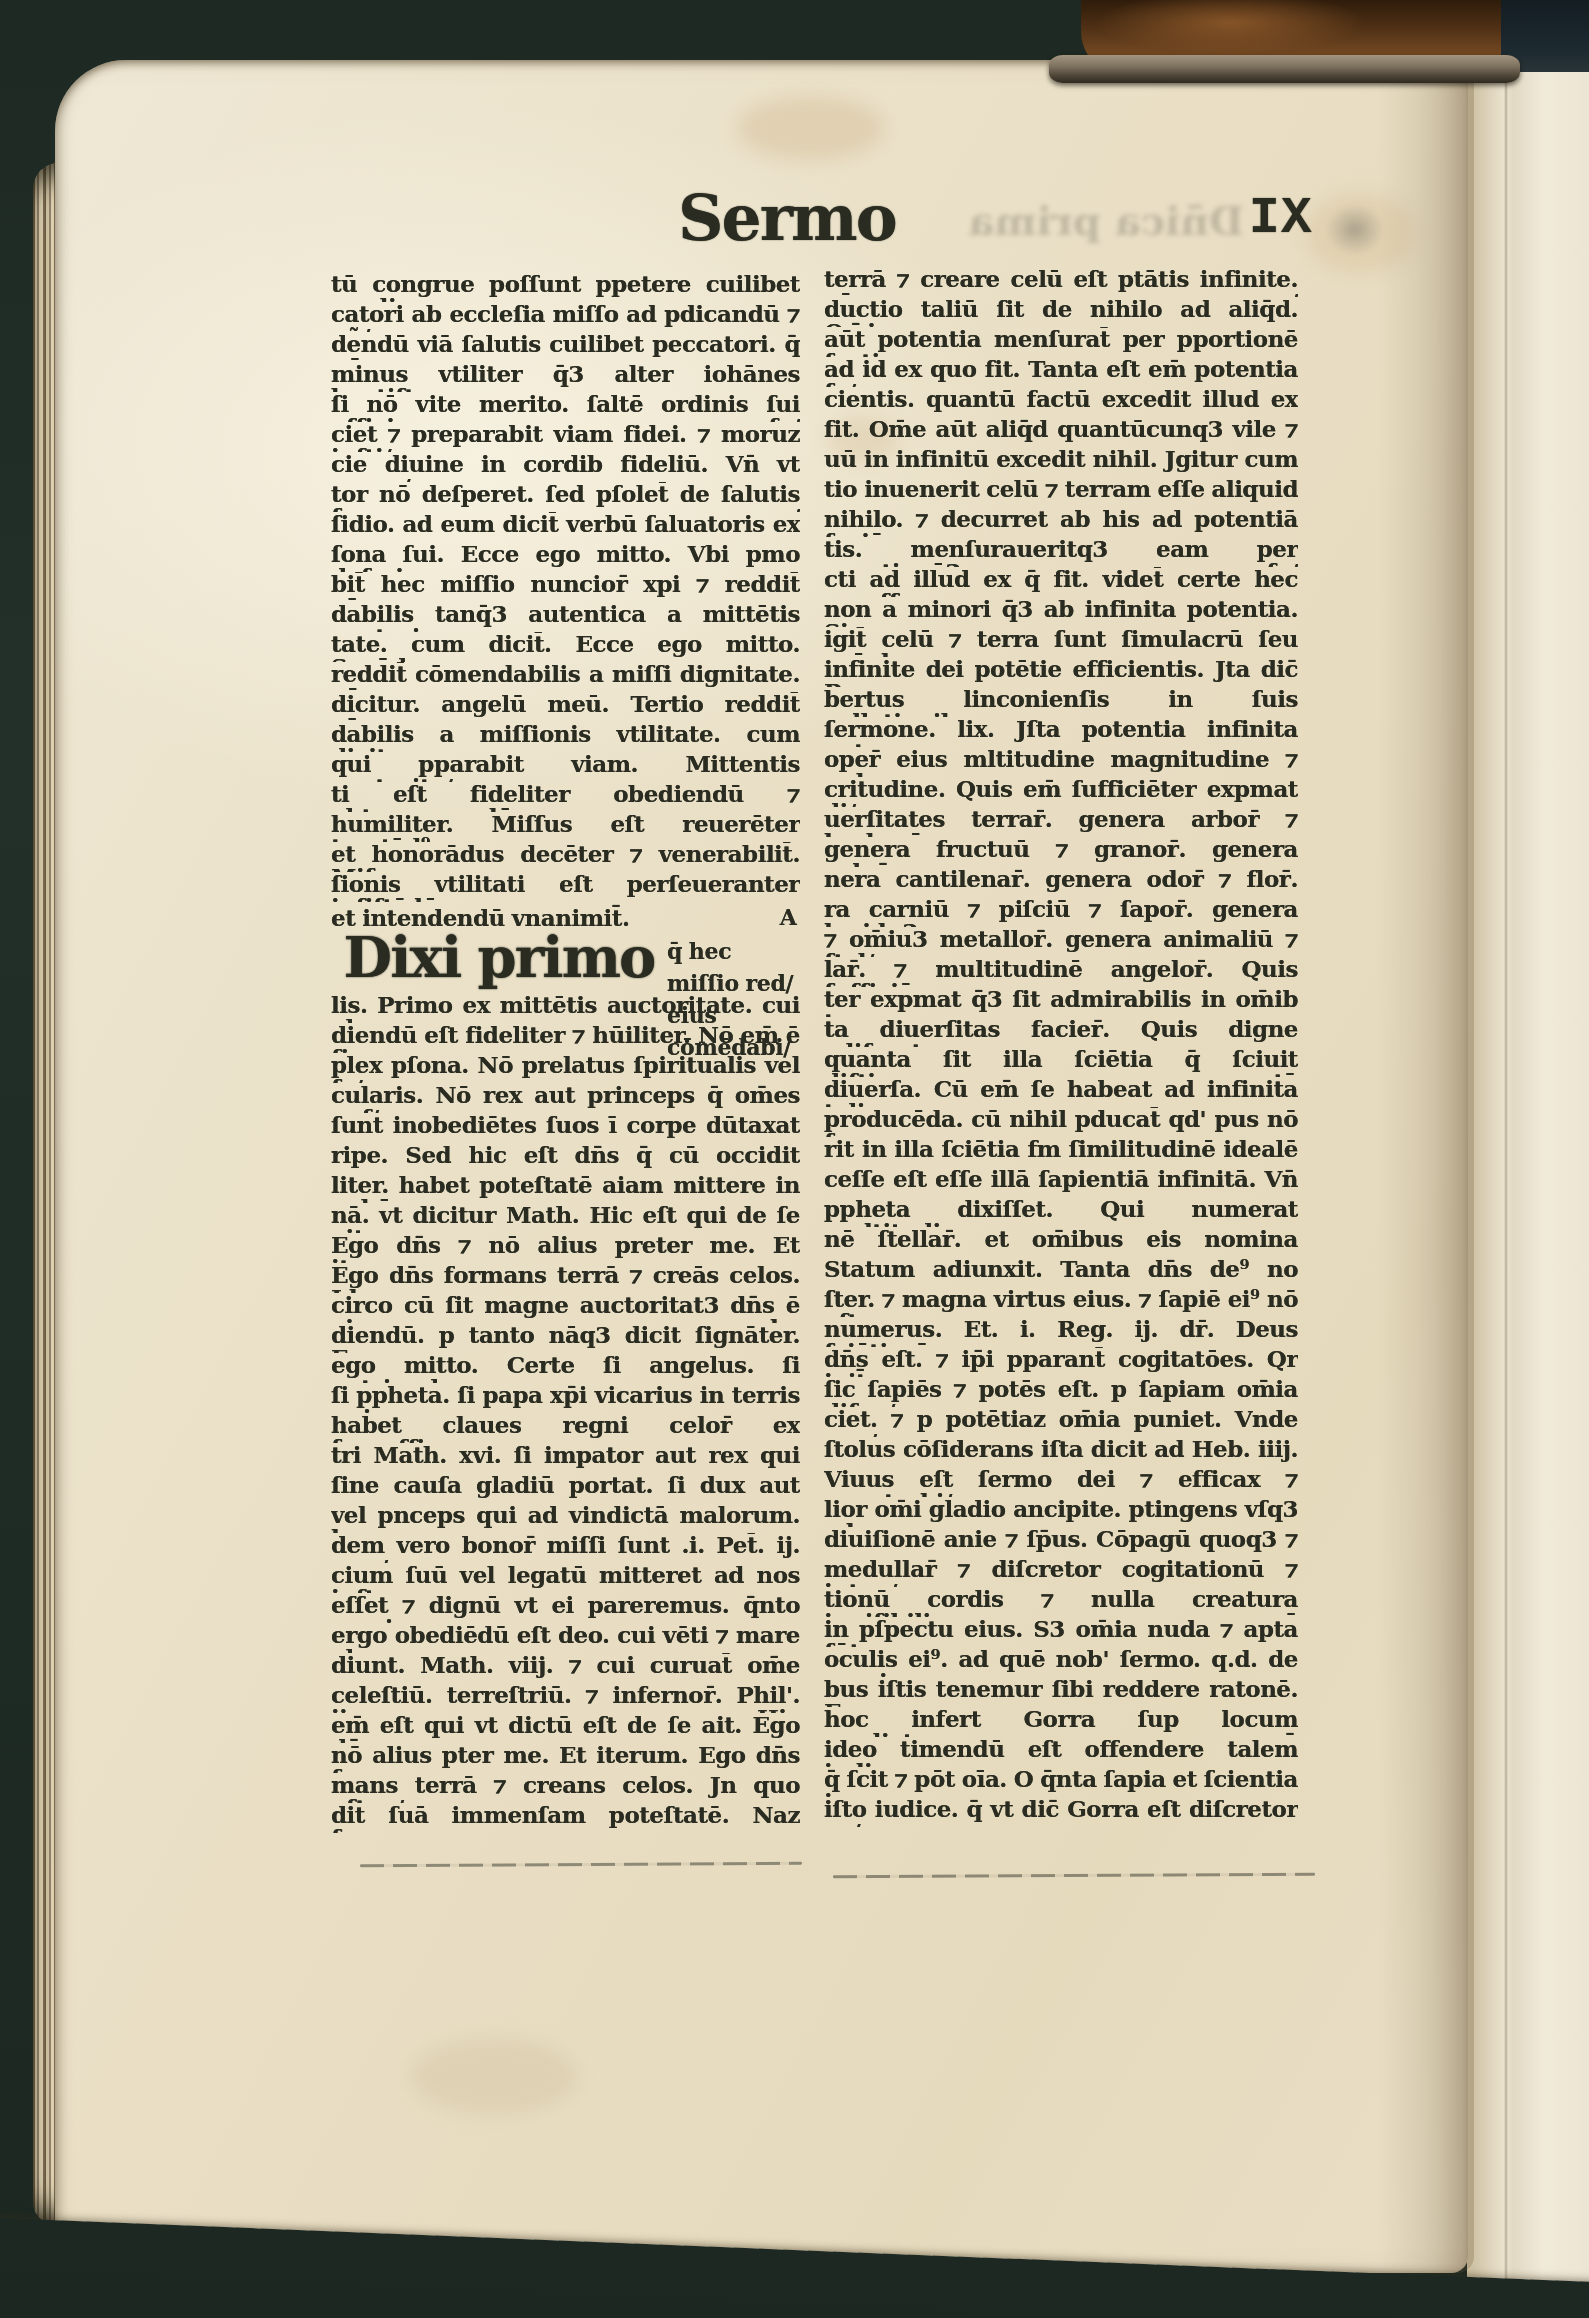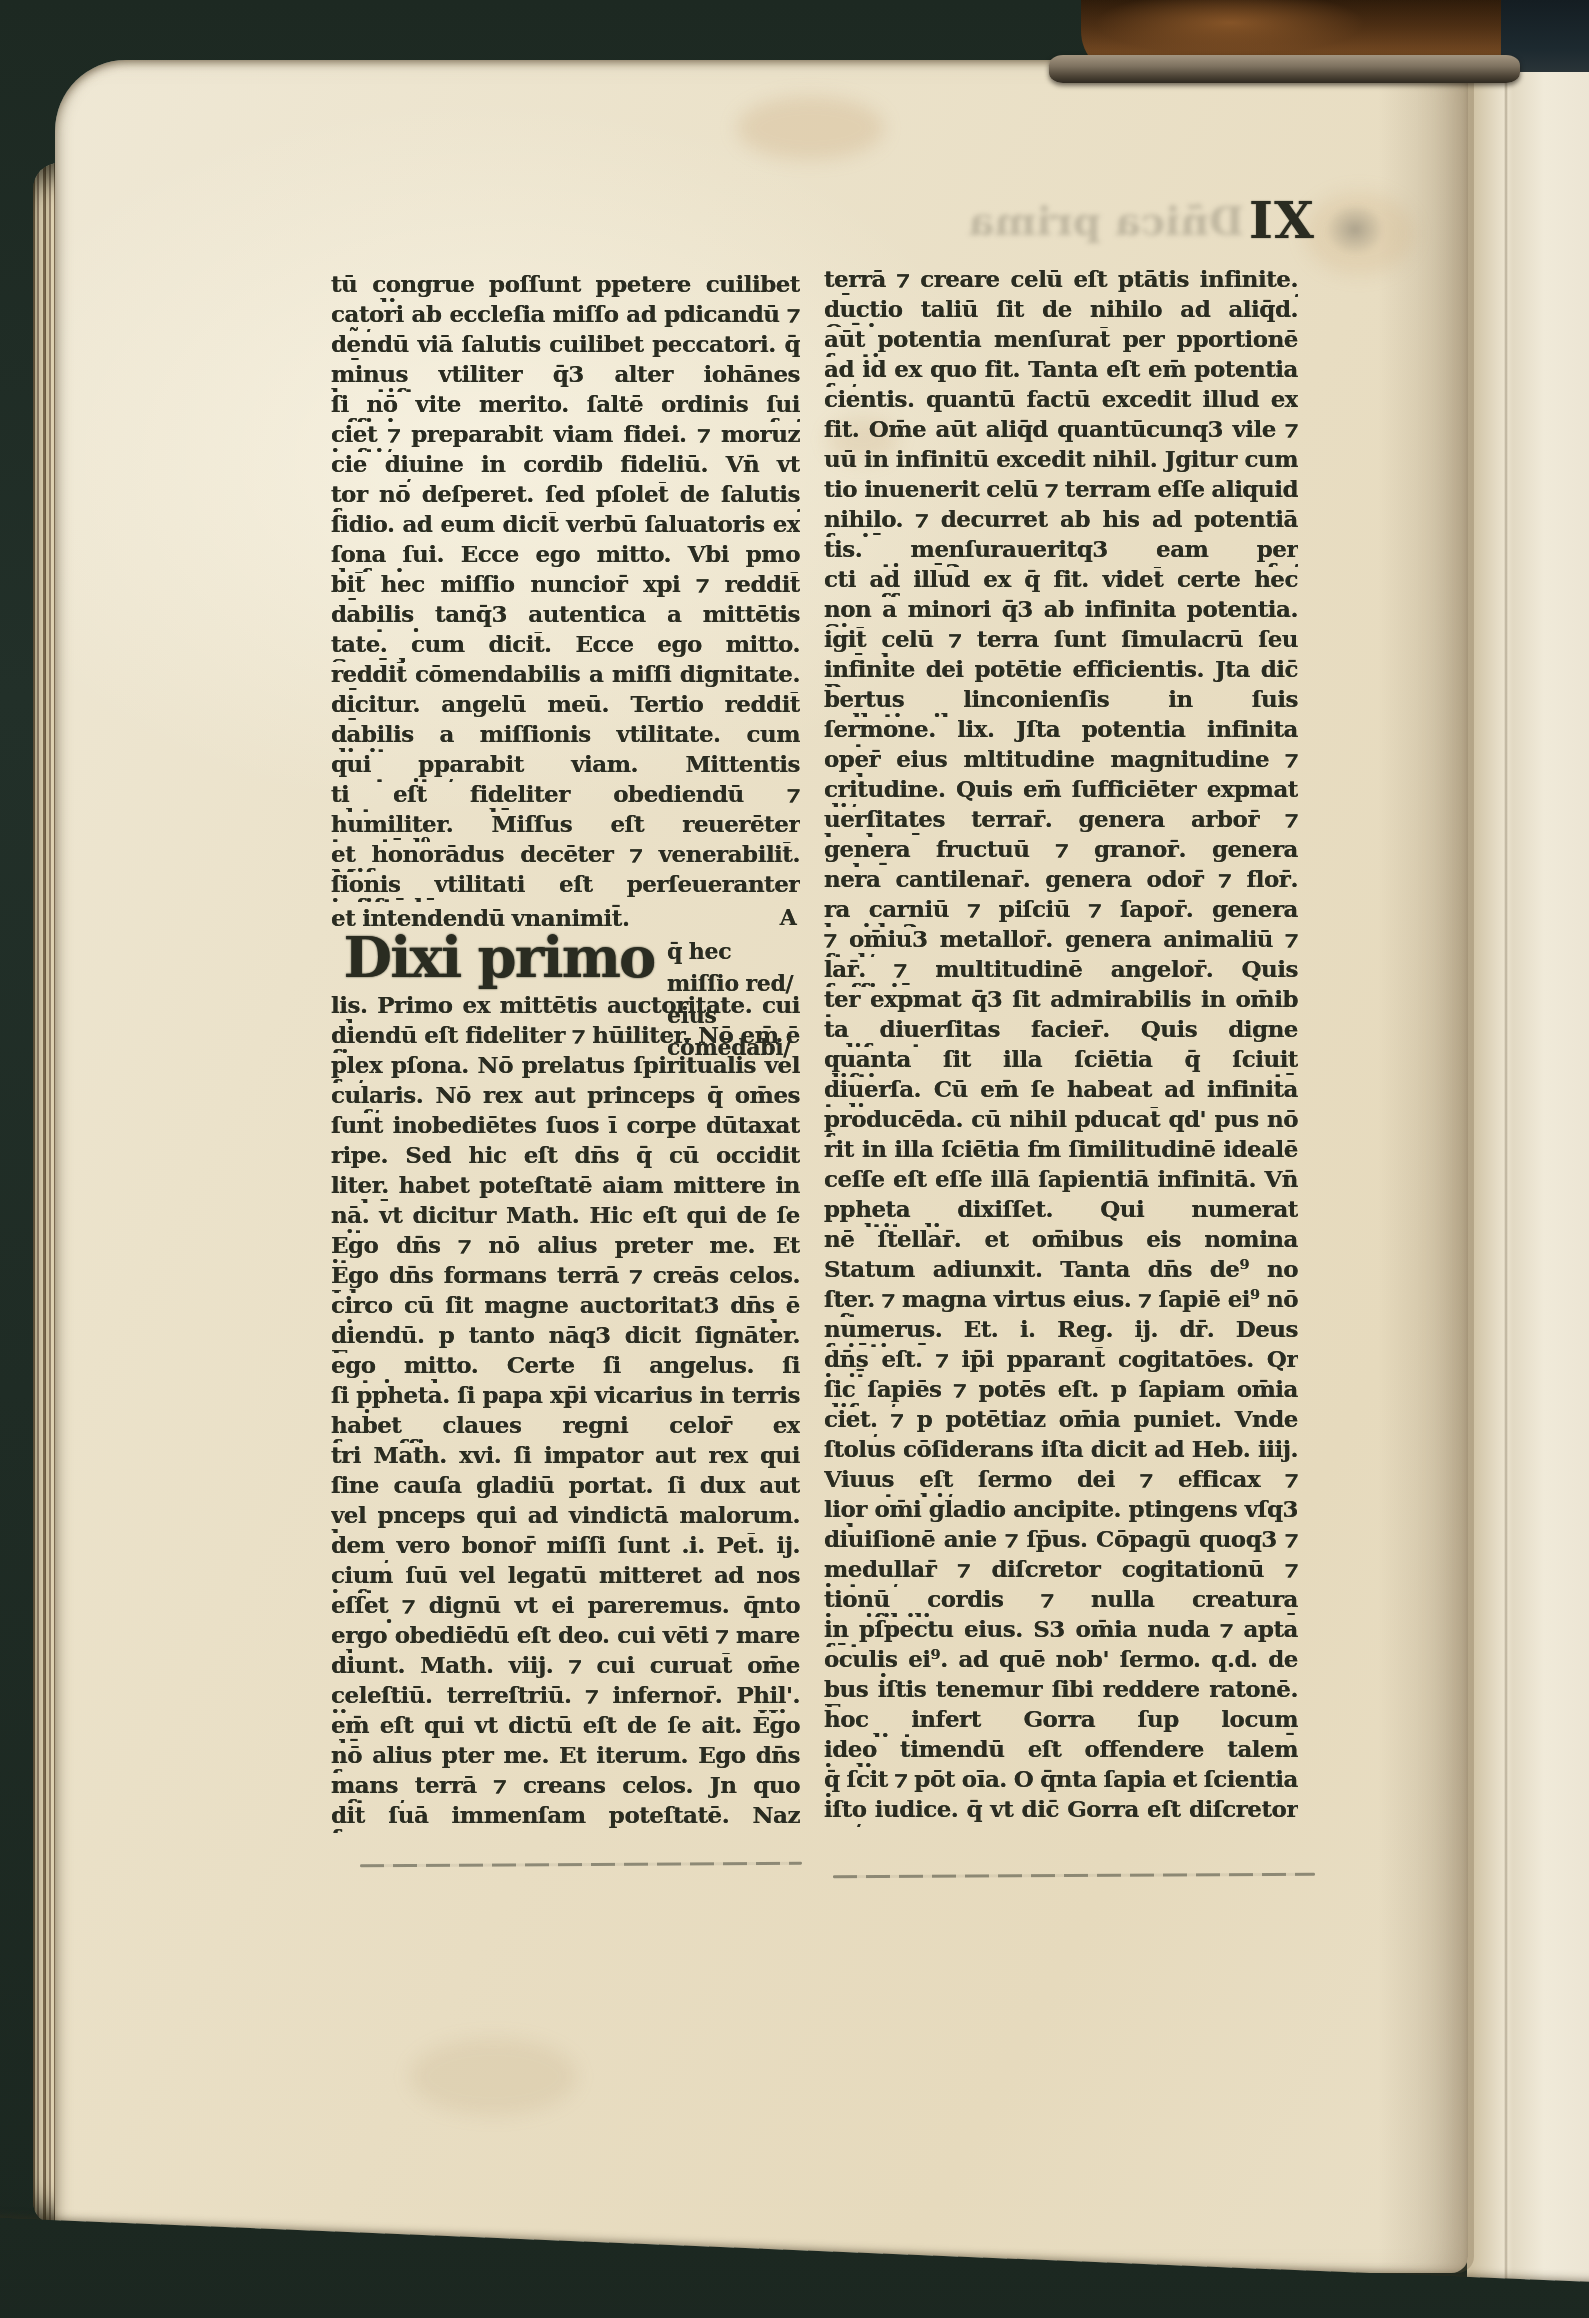--- a/index.html
+++ b/index.html
@@ -87,20 +87,21 @@
   .content{position:absolute;inset:0;z-index:4;color:#2a2c21;}
   .header-title{
     position:absolute;left:678px;top:181px;
     font-size:63px;font-weight:bold;letter-spacing:-1.9px;
     text-shadow:0 0 1.3px rgba(35,38,25,.8);
   }
   .header-num{
     position:absolute;left:1249px;top:190px;
     font-size:51px;font-weight:bold;letter-spacing:1.3px;
     text-shadow:0 0 1.3px rgba(35,38,25,.8);
+    font-family:Liberation Mono, monospace;
   }
   .bleedthrough{
     position:absolute;left:859px;top:197px;width:385px;
     font-size:40px;font-weight:bold;color:#97907c;
     opacity:.5;filter:blur(2.6px);transform:scaleX(-1);
     white-space:nowrap;
   }
   .ghost-blob{
     position:absolute;left:1326px;top:204px;width:58px;height:51px;
     background:radial-gradient(closest-side,rgba(130,125,110,.55),rgba(130,125,110,0));
@@ -144,20 +145,21 @@
   <div class="gutter-shade"></div>
 </div>
 
 <div class="stain s1"></div>
 <div class="stain s2"></div>
 <div class="stain s3"></div>
 <div class="stain s4"></div>
 
 <div class="content">
 
+  <div class="header-title">Sermo</div>
 
   <div class="bleedthrough">Dñica prima</div>
   <div class="ghost-blob"></div>
 
   <div class="header-num">IX</div>
 
   <div class="col col-left">
     <div>
         <div class="line">tū congrue poſſunt ppetere cuilibet predi</div>
         <div class="line">catori ab eccleſia miſſo ad pdicandū ⁊ oñ/</div>

